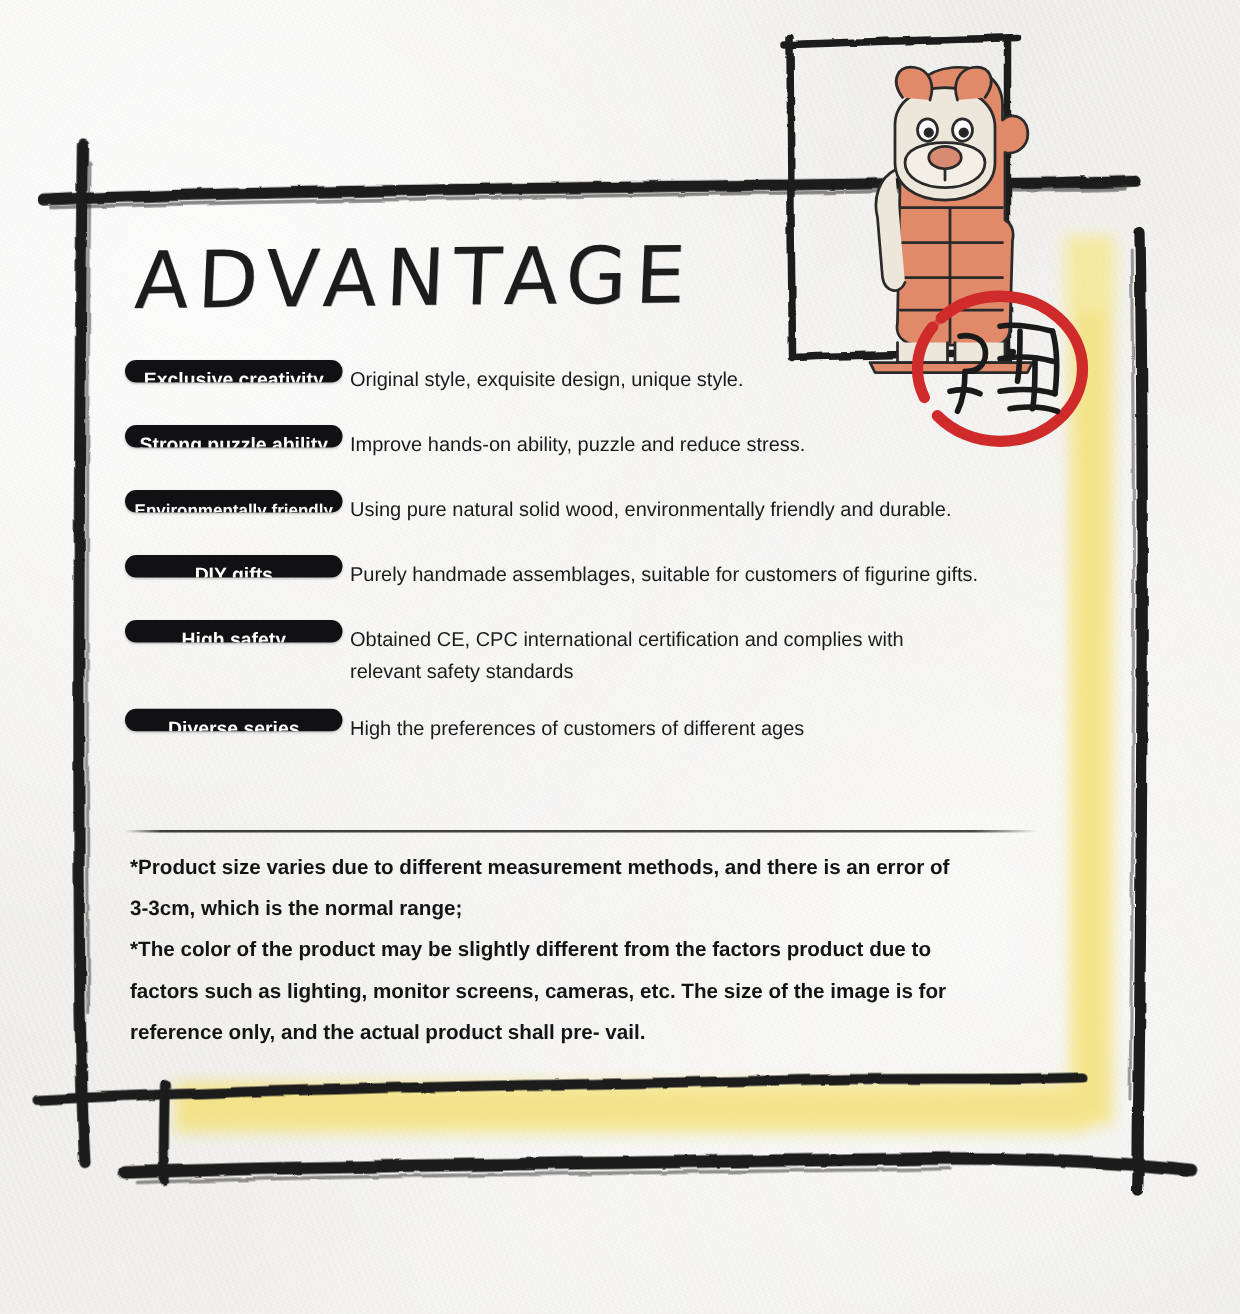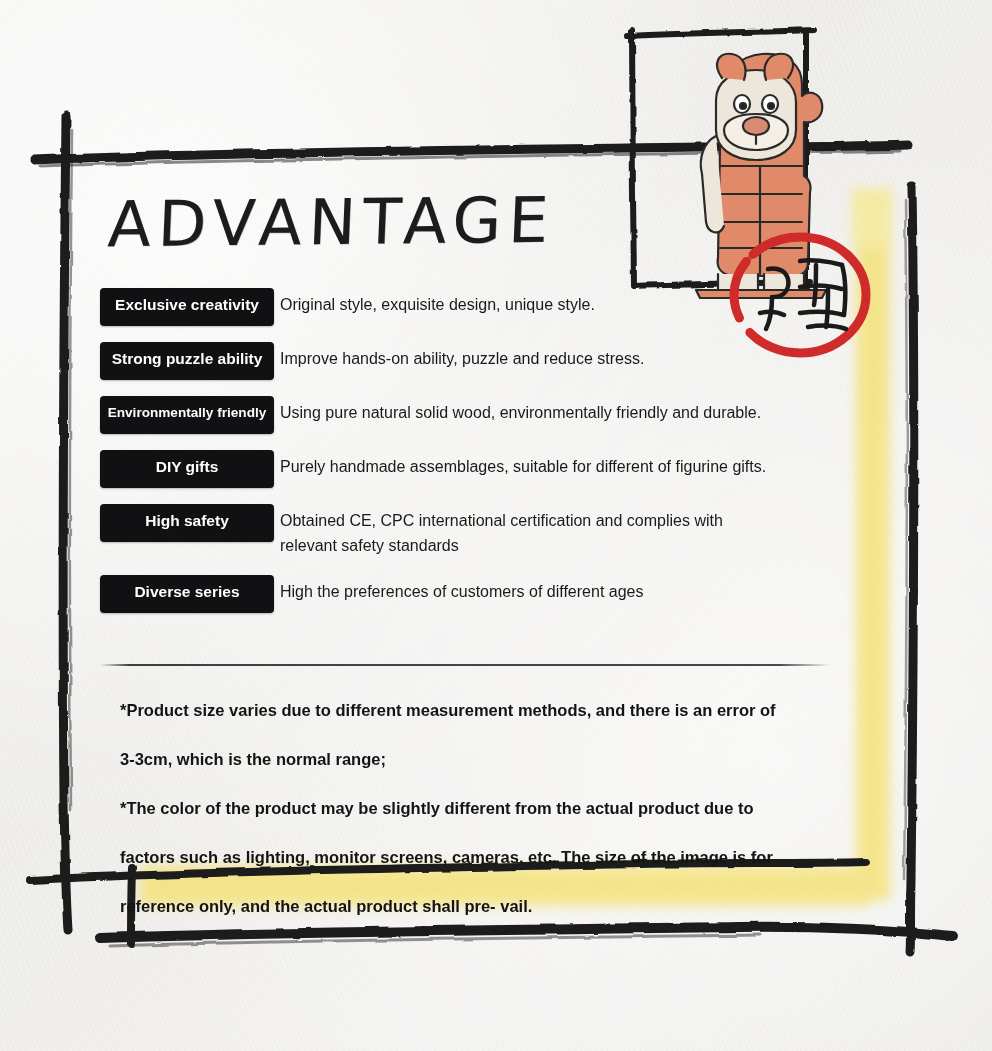--- a/index.html
+++ b/index.html
@@ -72,22 +72,22 @@
     display: flex;
     align-items: flex-start;
     margin-bottom: 16px;
     min-height: 36px;
   }
   .tag {
     flex: 0 0 auto;
     width: 174px;
     background: #111114;
     color: #ffffff;
-    border-radius: 4px;
-    height: 38px;
+    border-radius: 15px;
+    height: 18px;
     line-height: 34px;
     text-align: center;
     font-size: 15.5px;
     font-weight: bold;
     letter-spacing: 0px;
     box-shadow: 0 1px 2px rgba(0,0,0,0.25);
     overflow: hidden;
     white-space: nowrap;
   }
   .tag.small { font-size: 13.6px; }
@@ -113,21 +113,21 @@
   #notes {
     position: absolute;
     left: 104px;
     top: 678px;
     width: 730px;
     font-size: 16.5px;
     color: #141414;
     line-height: 2.0;
     font-weight: 600;
   }
-  #notes p { margin: 16px; }
+  #notes p { margin: 0; }
 
   
   #seal {
     position: absolute;
     left: 716px;
     top: 227px;
     width: 164px;
     height: 140px;
   }
 
@@ -263,21 +263,21 @@
       <div class="desc">Improve hands-on ability, puzzle and reduce stress.</div>
     </div>
 
     <div class="feature-row">
       <div class="tag small">Environmentally friendly</div>
       <div class="desc">Using pure natural solid wood, environmentally friendly and durable.</div>
     </div>
 
     <div class="feature-row">
       <div class="tag">DIY gifts</div>
-      <div class="desc">Purely handmade assemblages, suitable for different of figurine gifts.</div>
+      <div class="desc">Purely handmade assemblages, suitable for customers of figurine gifts.</div>
     </div>
 
     <div class="feature-row">
       <div class="tag">High safety</div>
       <div class="desc">
         <span>Obtained CE, CPC international certification and complies with</span>
         <span class="line2">relevant safety standards</span>
       </div>
     </div>
 
@@ -286,18 +286,18 @@
       <div class="desc">High the preferences of customers of different ages</div>
     </div>
 
   </div>
 
   <div id="divider"></div>
 
   <div id="notes">
     <p>*Product size varies due to different measurement methods, and there is an error of</p>
     <p>3-3cm, which is the normal range;</p>
-    <p>*The color of the product may be slightly different from the actual product due to</p>
+    <p>*The color of the product may be slightly different from the factors product due to</p>
     <p>factors such as lighting, monitor screens, cameras, etc. The size of the image is for</p>
     <p>reference only, and the actual product shall pre- vail.</p>
   </div>
 
 </div>
 
 </body></html>

